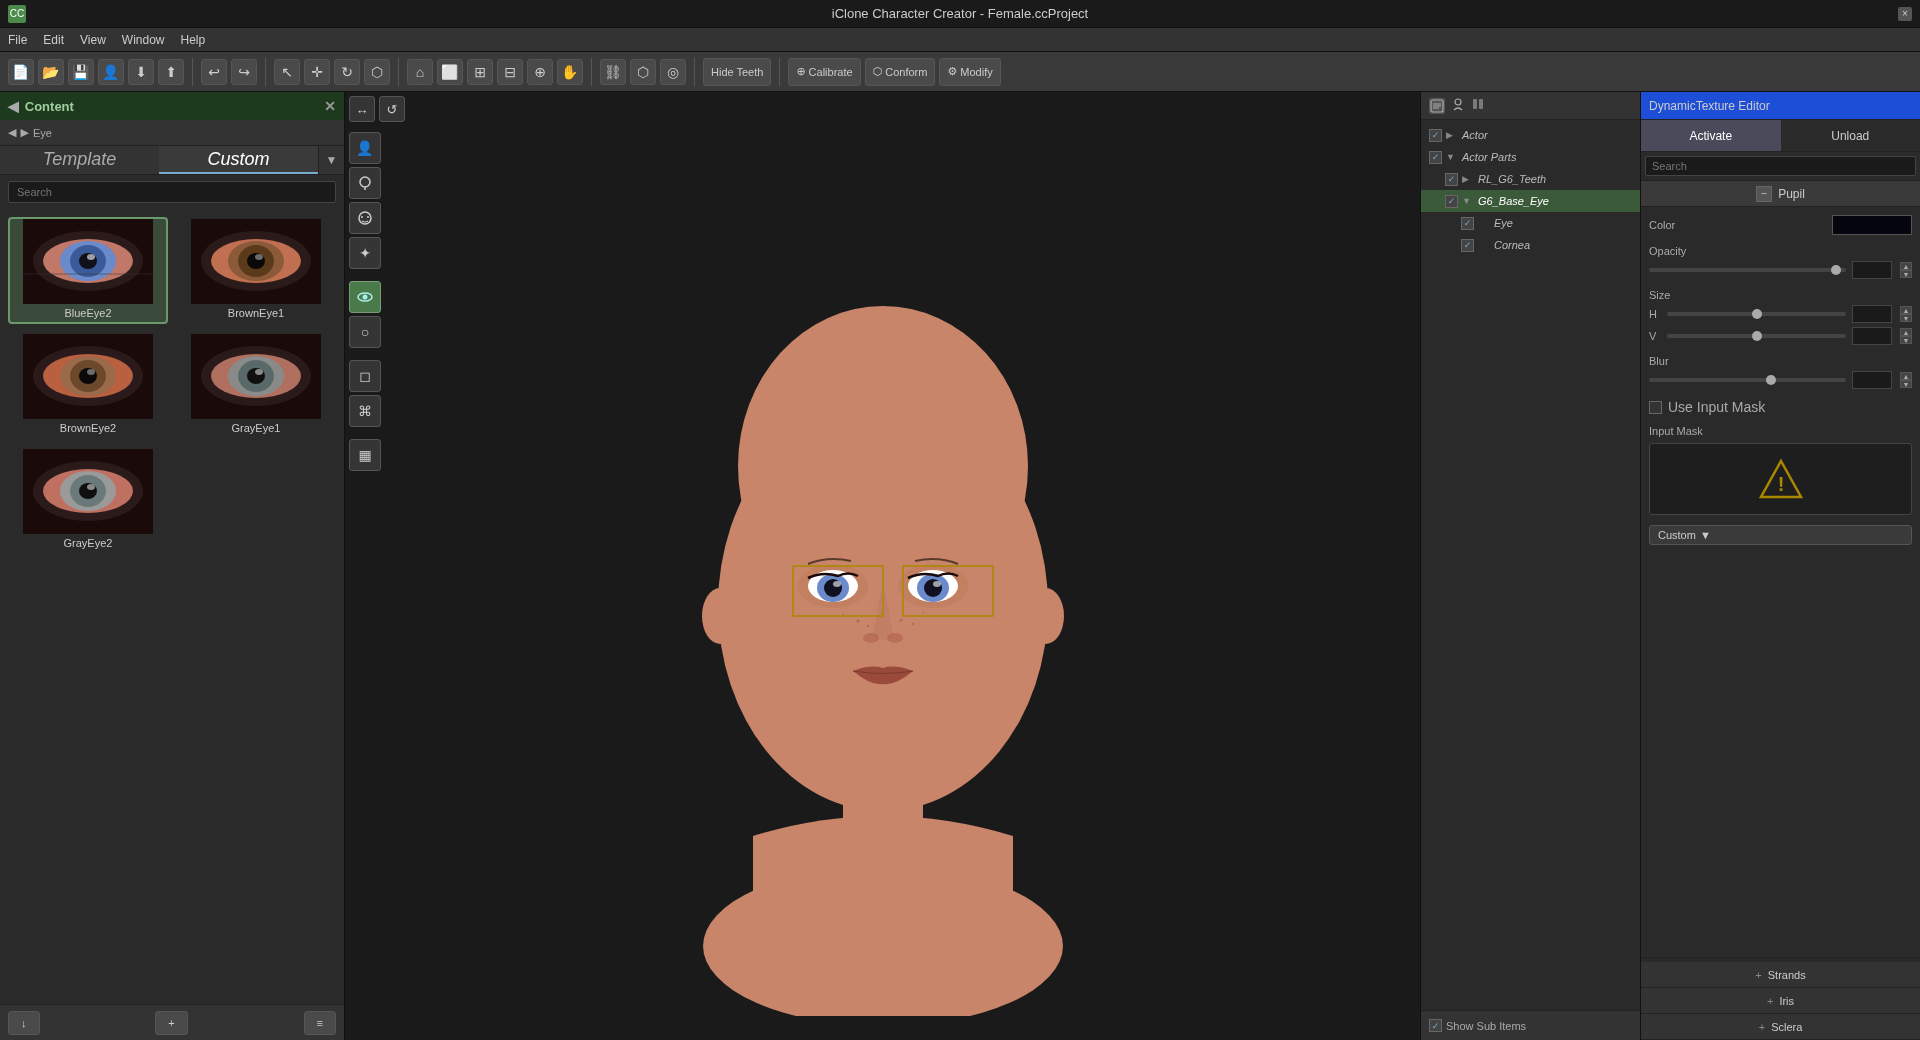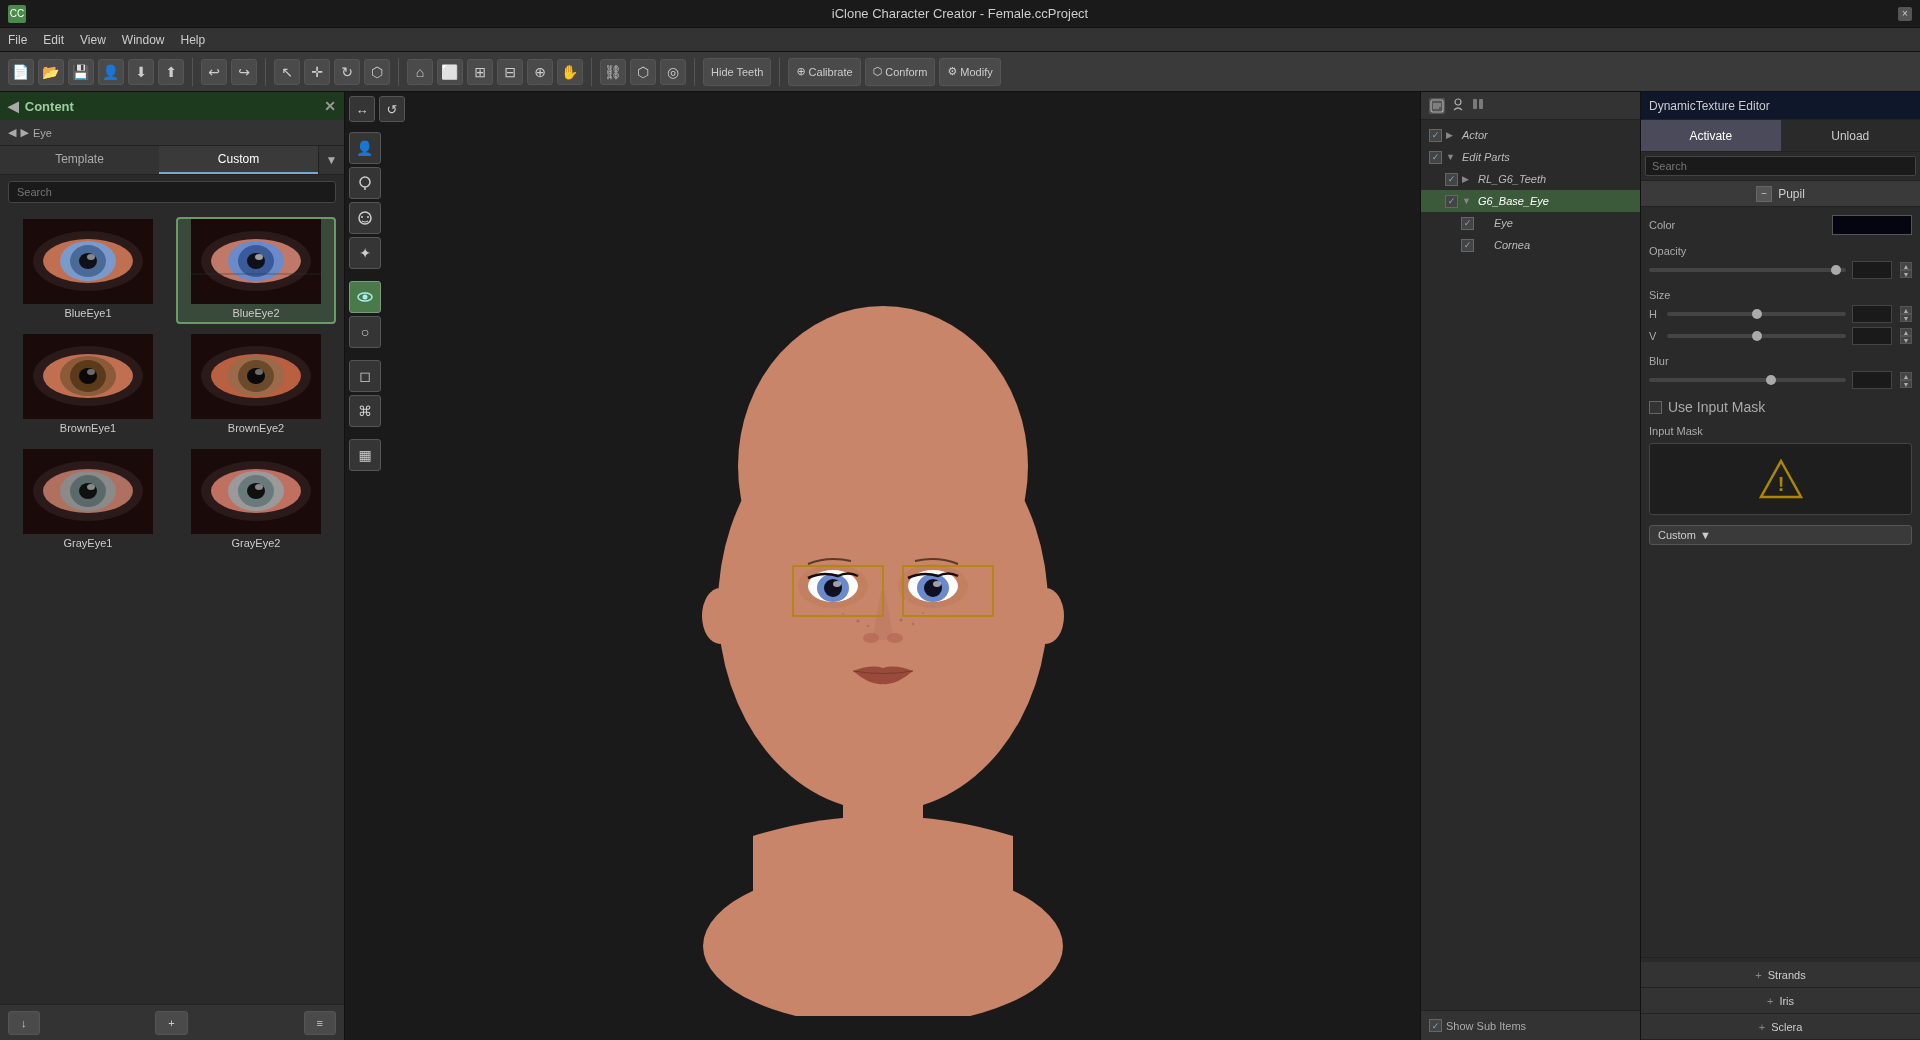--- a/index.html
+++ b/index.html
@@ -155,23 +155,24 @@
       background: #333;
       border-bottom: 1px solid #222;
     }
     .tab-btn {
       flex: 1;
       height: 28px;
       display: flex;
       align-items: center;
       justify-content: center;
       cursor: pointer;
-      font-size: 12px;
+      font-size: 18px;
       color: #aaa;
       border-bottom: 2px solid transparent;
+      font-style: italic;
     }
     .tab-btn.active {
       color: #fff;
       border-bottom: 2px solid #7ac;
       background: #3a3a3a;
     }
     .tab-dropdown {
       width: 26px;
       display: flex;
       align-items: center;
@@ -408,21 +409,21 @@
     .scene-bottom-check {
       width: 13px; height: 13px;
       border: 1px solid #666;
       background: #444;
       display: flex; align-items: center; justify-content: center;
       font-size: 9px; color: #7ac;
     }
 
     
     #tex-header {
-      background: #0f172a;
+      background: #1d4ed8;
       height: 28px;
       display: flex;
       align-items: center;
       padding: 0 8px;
       font-size: 12px;
       color: #ccc;
       border-bottom: 1px solid #222;
     }
 
     #tex-activate-row {
@@ -701,34 +702,20 @@
       <div class="tab-btn active">Custom</div>
       <div class="tab-dropdown">▼</div>
     </div>
 
     <div id="search-bar">
       <input type="text" placeholder="Search" style="">
     </div>
 
     <div id="grid-container">
 
-      <div class="eye-item">
-        <div class="eye-thumb">
-          <svg width="130" height="85" viewBox="0 0 130 85">
-            <rect width="130" height="85" fill="#1a0a0a"></rect>
-            <ellipse cx="65" cy="42" rx="55" ry="30" fill="#2a1a1a"></ellipse>
-            <ellipse cx="65" cy="42" rx="45" ry="22" fill="#c07050"></ellipse>
-            <ellipse cx="65" cy="42" rx="28" ry="20" fill="#7a9acc"></ellipse>
-            <ellipse cx="65" cy="42" rx="18" ry="16" fill="#4a6a9a"></ellipse>
-            <ellipse cx="65" cy="42" rx="9" ry="8" fill="#101018"></ellipse>
-            <ellipse cx="68" cy="38" rx="4" ry="3" fill="rgba(255,255,255,0.5)"></ellipse>
-          </svg>
-        </div>
-        <div class="eye-label">BlueEye1</div>
-      </div>
 
       <div class="eye-item selected">
         <div class="eye-thumb">
           <svg width="130" height="85" viewBox="0 0 130 85">
             <rect width="130" height="85" fill="#1a0a0a"></rect>
             <ellipse cx="65" cy="42" rx="55" ry="30" fill="#2a1a1a"></ellipse>
             <ellipse cx="65" cy="42" rx="45" ry="22" fill="#c07868"></ellipse>
             <ellipse cx="65" cy="42" rx="28" ry="20" fill="#6a8acc"></ellipse>
             <ellipse cx="65" cy="42" rx="18" ry="16" fill="#3a5a9a"></ellipse>
             <ellipse cx="65" cy="42" rx="9" ry="8" fill="#101018"></ellipse>
@@ -940,21 +927,21 @@
 
         <div class="tree-item">
           <div class="checkbox">✓</div>
           <span class="expand-arrow">▶</span>
           <span class="item-label">Actor</span>
         </div>
 
         <div class="tree-item">
           <div class="checkbox">✓</div>
           <span class="expand-arrow">▼</span>
-          <span class="item-label">Edit Parts</span>
+          <span class="item-label">Actor Parts</span>
         </div>
 
         <div class="tree-item" style="padding-left:24px;">
           <div class="checkbox">✓</div>
           <span class="expand-arrow">▶</span>
           <span class="item-label">RL_G6_Teeth</span>
         </div>
 
         <div class="tree-item selected" style="padding-left:24px;">
           <div class="checkbox">✓</div>

